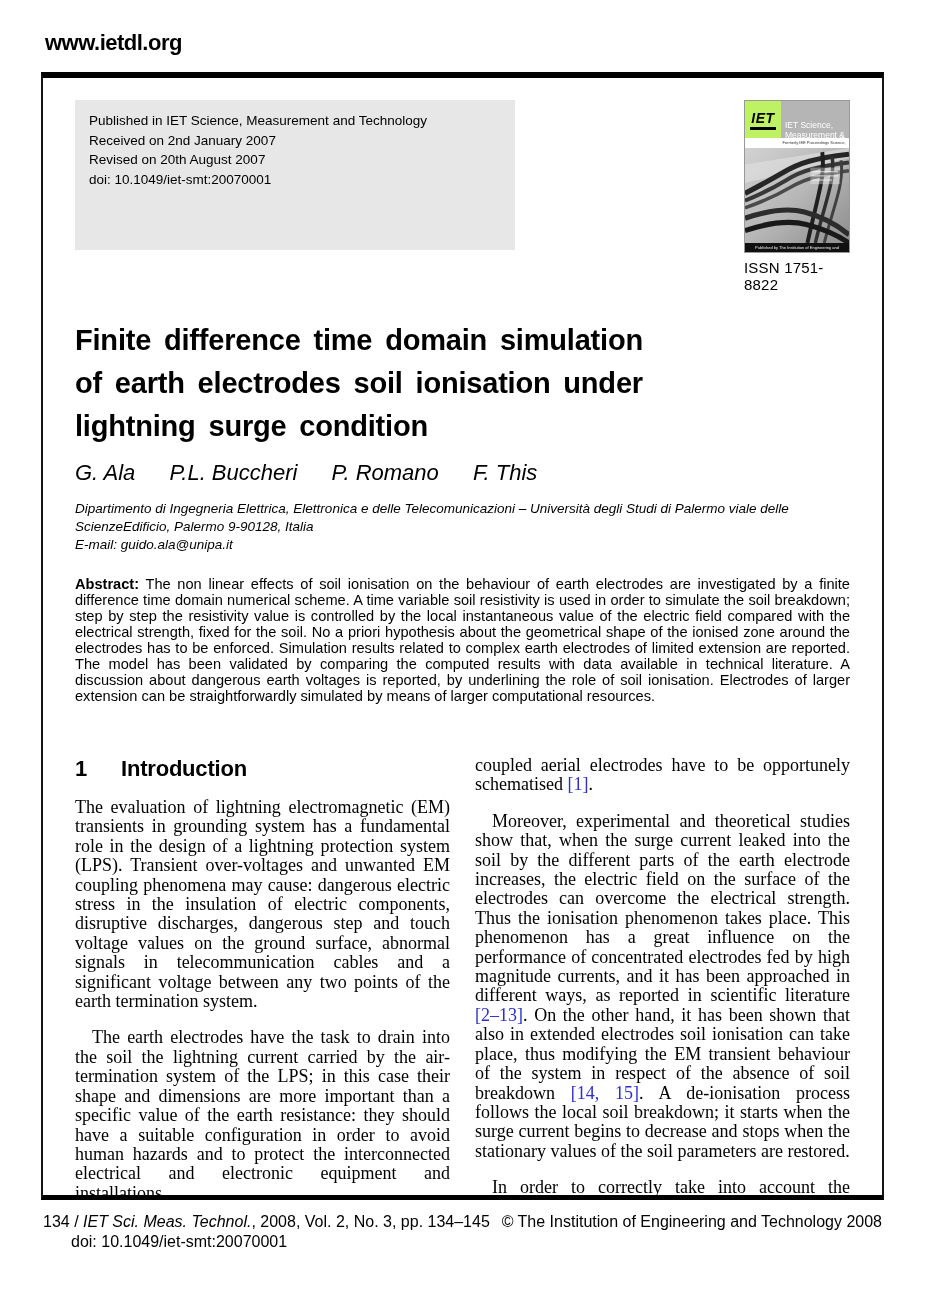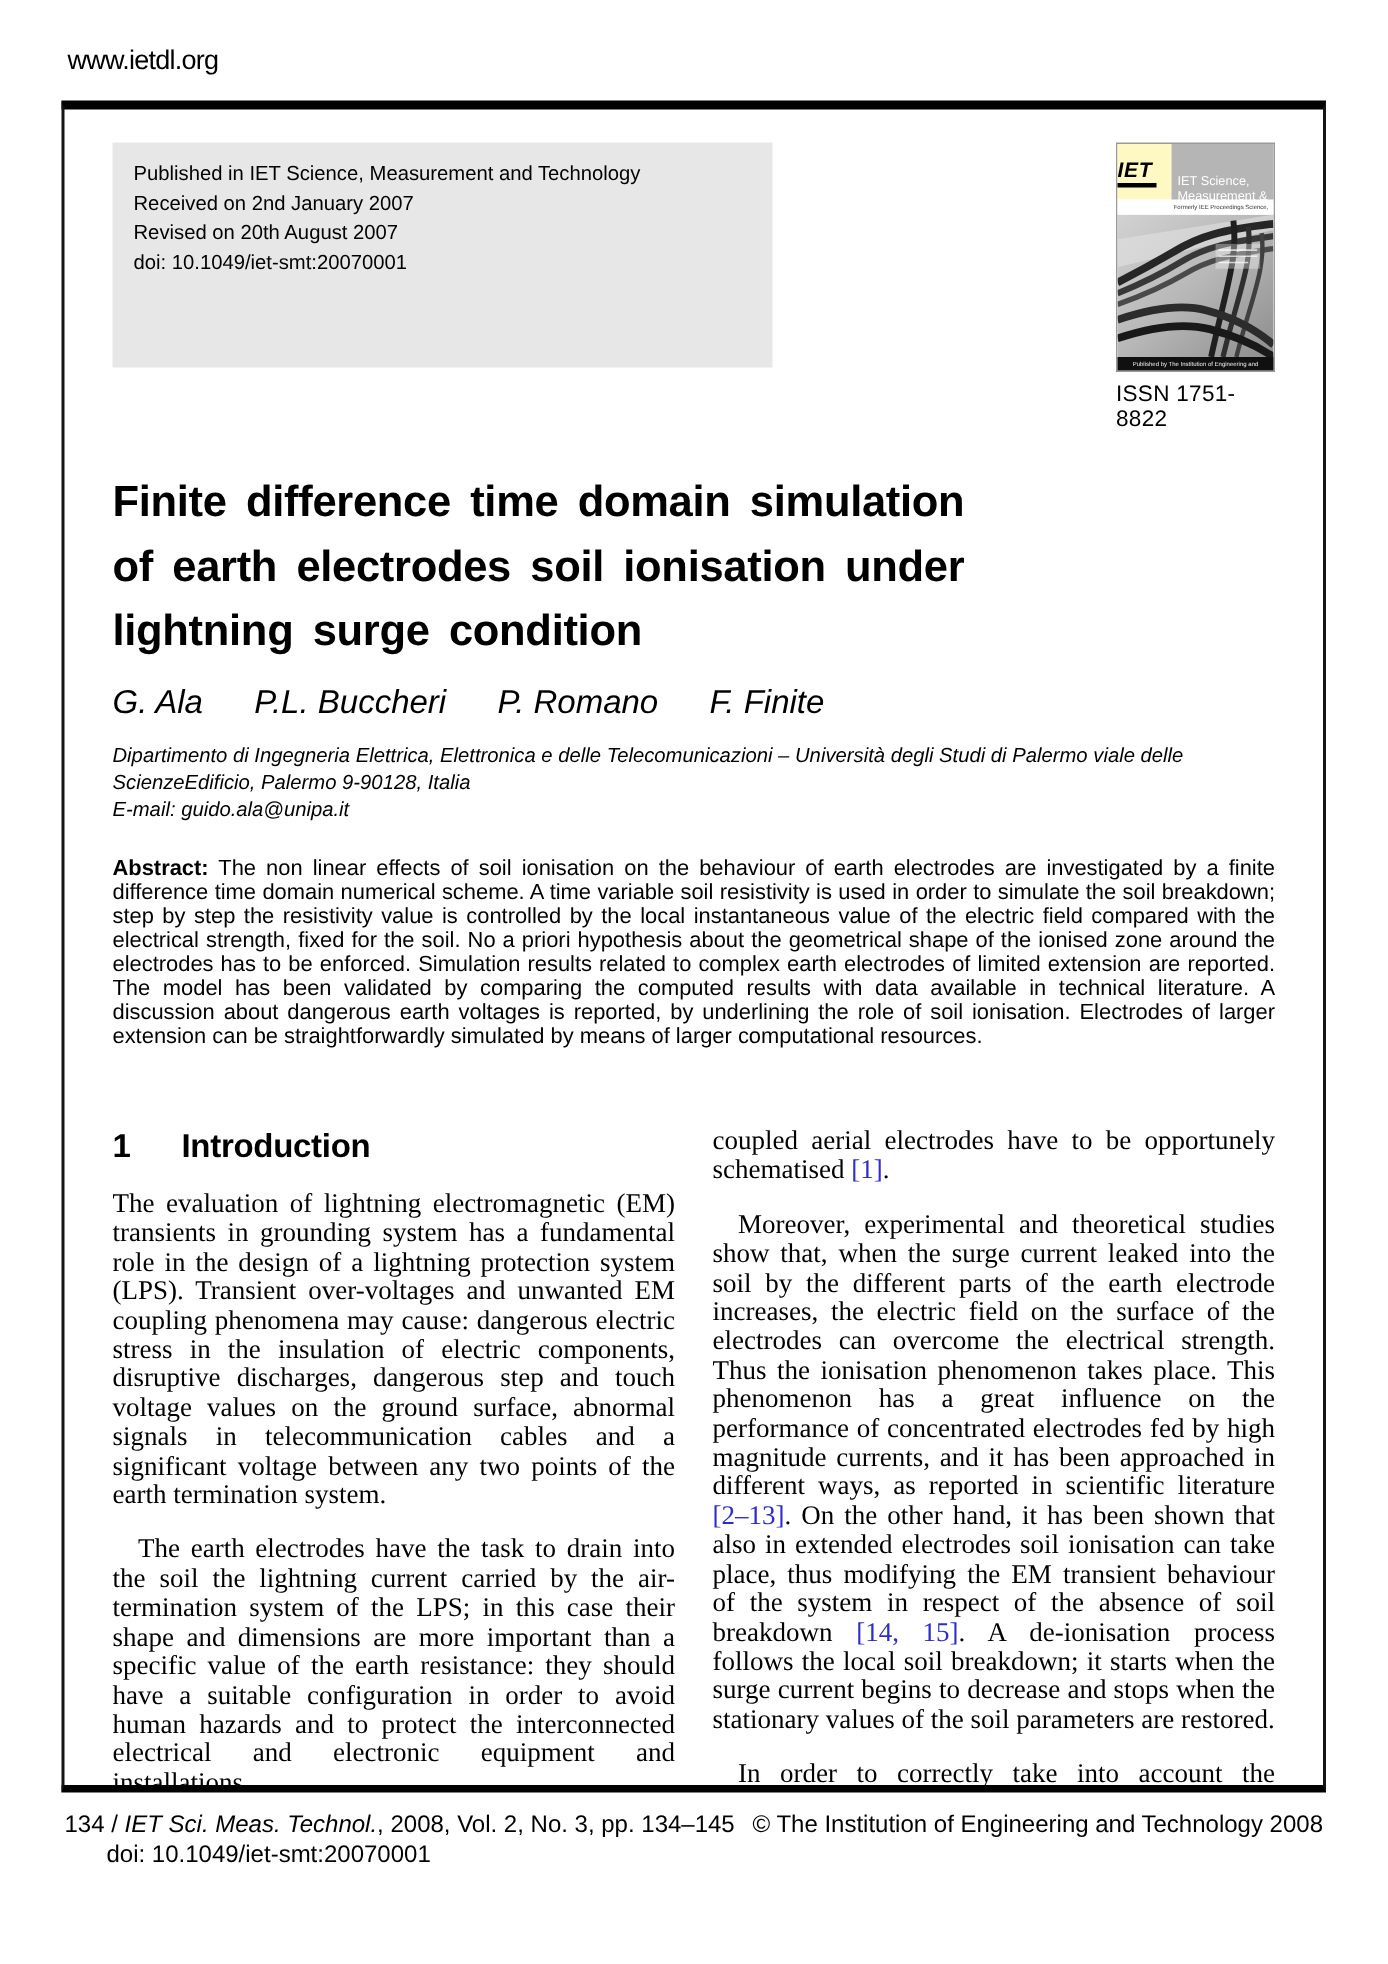--- a/index.html
+++ b/index.html
@@ -1,36 +1,36 @@
 <!DOCTYPE html>
 <html><head>
 <meta charset="utf-8">
 <style>
   * { margin:0; padding:0; box-sizing:border-box; }
   html,body { width:925px; height:1309px; overflow:hidden; background:#fff; }
   body { font-family:"Liberation Sans", sans-serif; color:#000; position:relative; }
 
-  .site-header { margin:30px 45px 16px 45px; font-size:18px; font-weight:normal; letter-spacing:-0.5px; }
+  .site-header { margin:30px 45px 16px 45px; font-size:22px; font-weight:bold; letter-spacing:-0.5px; }
 
   .main-box {
     margin:0 41px; height:1128px; overflow:hidden;
     border-top:6px solid #000; border-bottom:5px solid #000;
     border-left:2px solid #141414; border-right:2px solid #141414;
     padding:22px 32px 20px 32px;
   }
 
   .top-row { display:flex; justify-content:space-between; align-items:flex-start; }
   .info-box {
     width:440px; height:150px; background:#e7e7e7;
     padding:11px 14px; font-size:13.5px; line-height:19.5px;
   }
   .cover-col { width:106px; }
   .cover { width:106px; height:153px; border:1px solid #999; background:#fff; display:flex; flex-direction:column; }
   .cover-head { display:flex; height:37px; }
-  .cover-logo { width:36px; background:#fef9c3; display:flex; flex-direction:column; justify-content:center; }
+  .cover-logo { width:36px; background:#bef264; display:flex; flex-direction:column; align-items:center; justify-content:center; }
   .cover-logo-text { font-weight:bold; font-size:14px; letter-spacing:0.5px; font-style:italic; }
   .cover-logo-bar { width:26px; height:3px; background:#000; margin-top:1px; }
   .cover-band { flex:1; background:#b5b5b5; color:#fff; font-size:8.5px; line-height:9.5px; padding:20px 4px; white-space:pre-line; }
   .cover-sub { height:10px; background:#fff; font-size:4px; color:#333; text-align:center; line-height:10px; padding-left:34px; overflow:hidden; }
   .cover-art { flex:1; position:relative; overflow:hidden; }
   .cover-art svg { width:100%; height:100%; display:block; }
   .cover-foot { height:9px; background:#101010; color:#eee; font-size:4px; line-height:9px; text-align:center; overflow:hidden; }
   .issn { font-size:15px; margin-top:6px; letter-spacing:0.2px; }
 
   .article-title { margin-top:26px; font-weight:bold; font-size:29px; line-height:43px; letter-spacing:-0.2px; word-spacing:5px; }
@@ -118,21 +118,21 @@
   <div class="article-title">
     <div>Finite difference time domain simulation</div>
     <div>of earth electrodes soil ionisation under</div>
     <div>lightning surge condition</div>
   </div>
 
   <div class="authors">
     <span class="author">G. Ala</span>
     <span class="author">P.L. Buccheri</span>
     <span class="author">P. Romano</span>
-    <span class="author">F. Finite</span>
+    <span class="author">F. This</span>
   </div>
 
   <div class="affiliation">Dipartimento di Ingegneria Elettrica, Elettronica e delle Telecomunicazioni – Università degli Studi di Palermo viale delle ScienzeEdificio, Palermo 9-90128, Italia</div>
   <div class="email">E-mail: guido.ala@unipa.it</div>
 
   <div class="abstract">
     <span class="label">Abstract:</span><span> The non linear effects of soil ionisation on the behaviour of earth electrodes are investigated by a finite difference time domain numerical scheme. A time variable soil resistivity is used in order to simulate the soil breakdown; step by step the resistivity value is controlled by the local instantaneous value of the electric field compared with the electrical strength, fixed for the soil. No a priori hypothesis about the geometrical shape of the ionised zone around the electrodes has to be enforced. Simulation results related to complex earth electrodes of limited extension are reported. The model has been validated by comparing the computed results with data available in technical literature. A discussion about dangerous earth voltages is reported, by underlining the role of soil ionisation. Electrodes of larger extension can be straightforwardly simulated by means of larger computational resources.</span>
   </div>
 
   <div class="columns">

